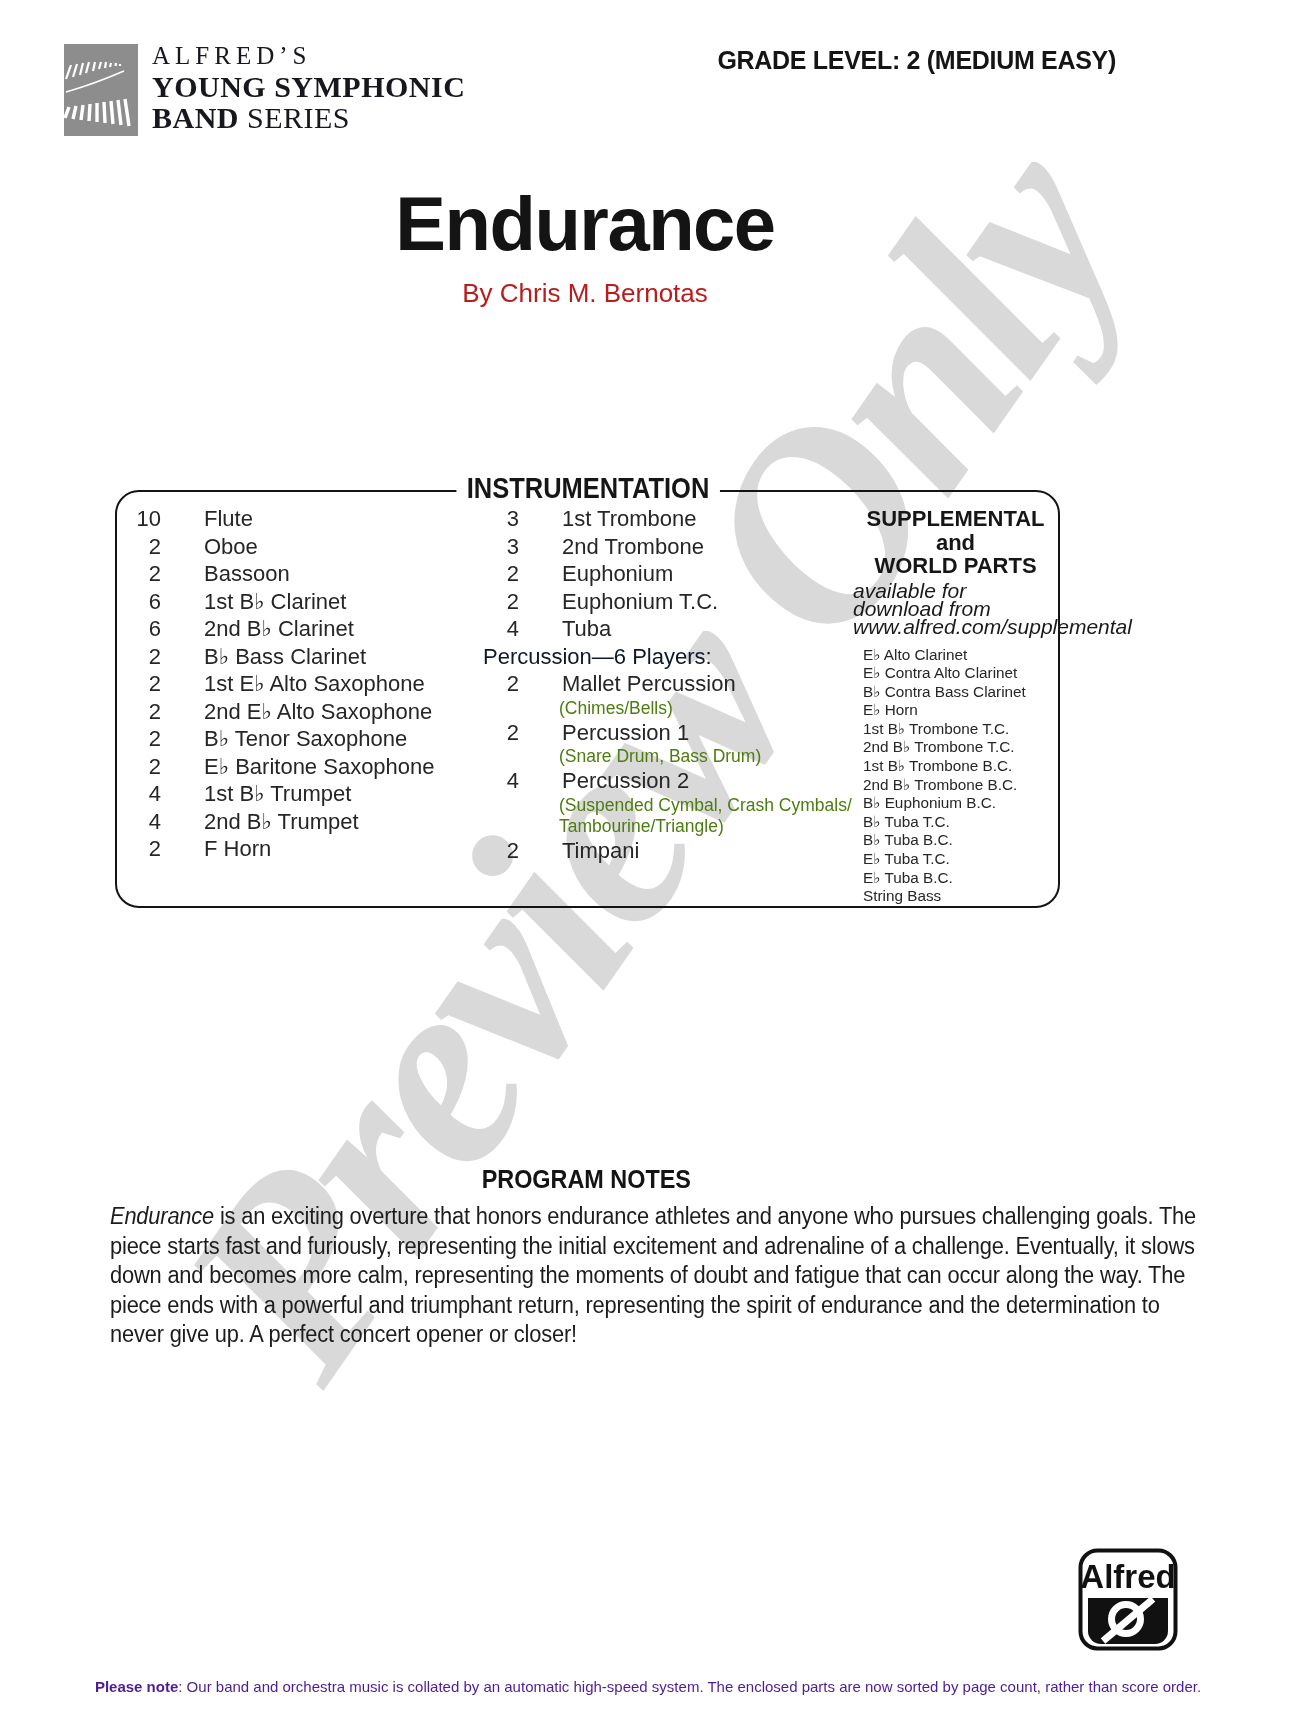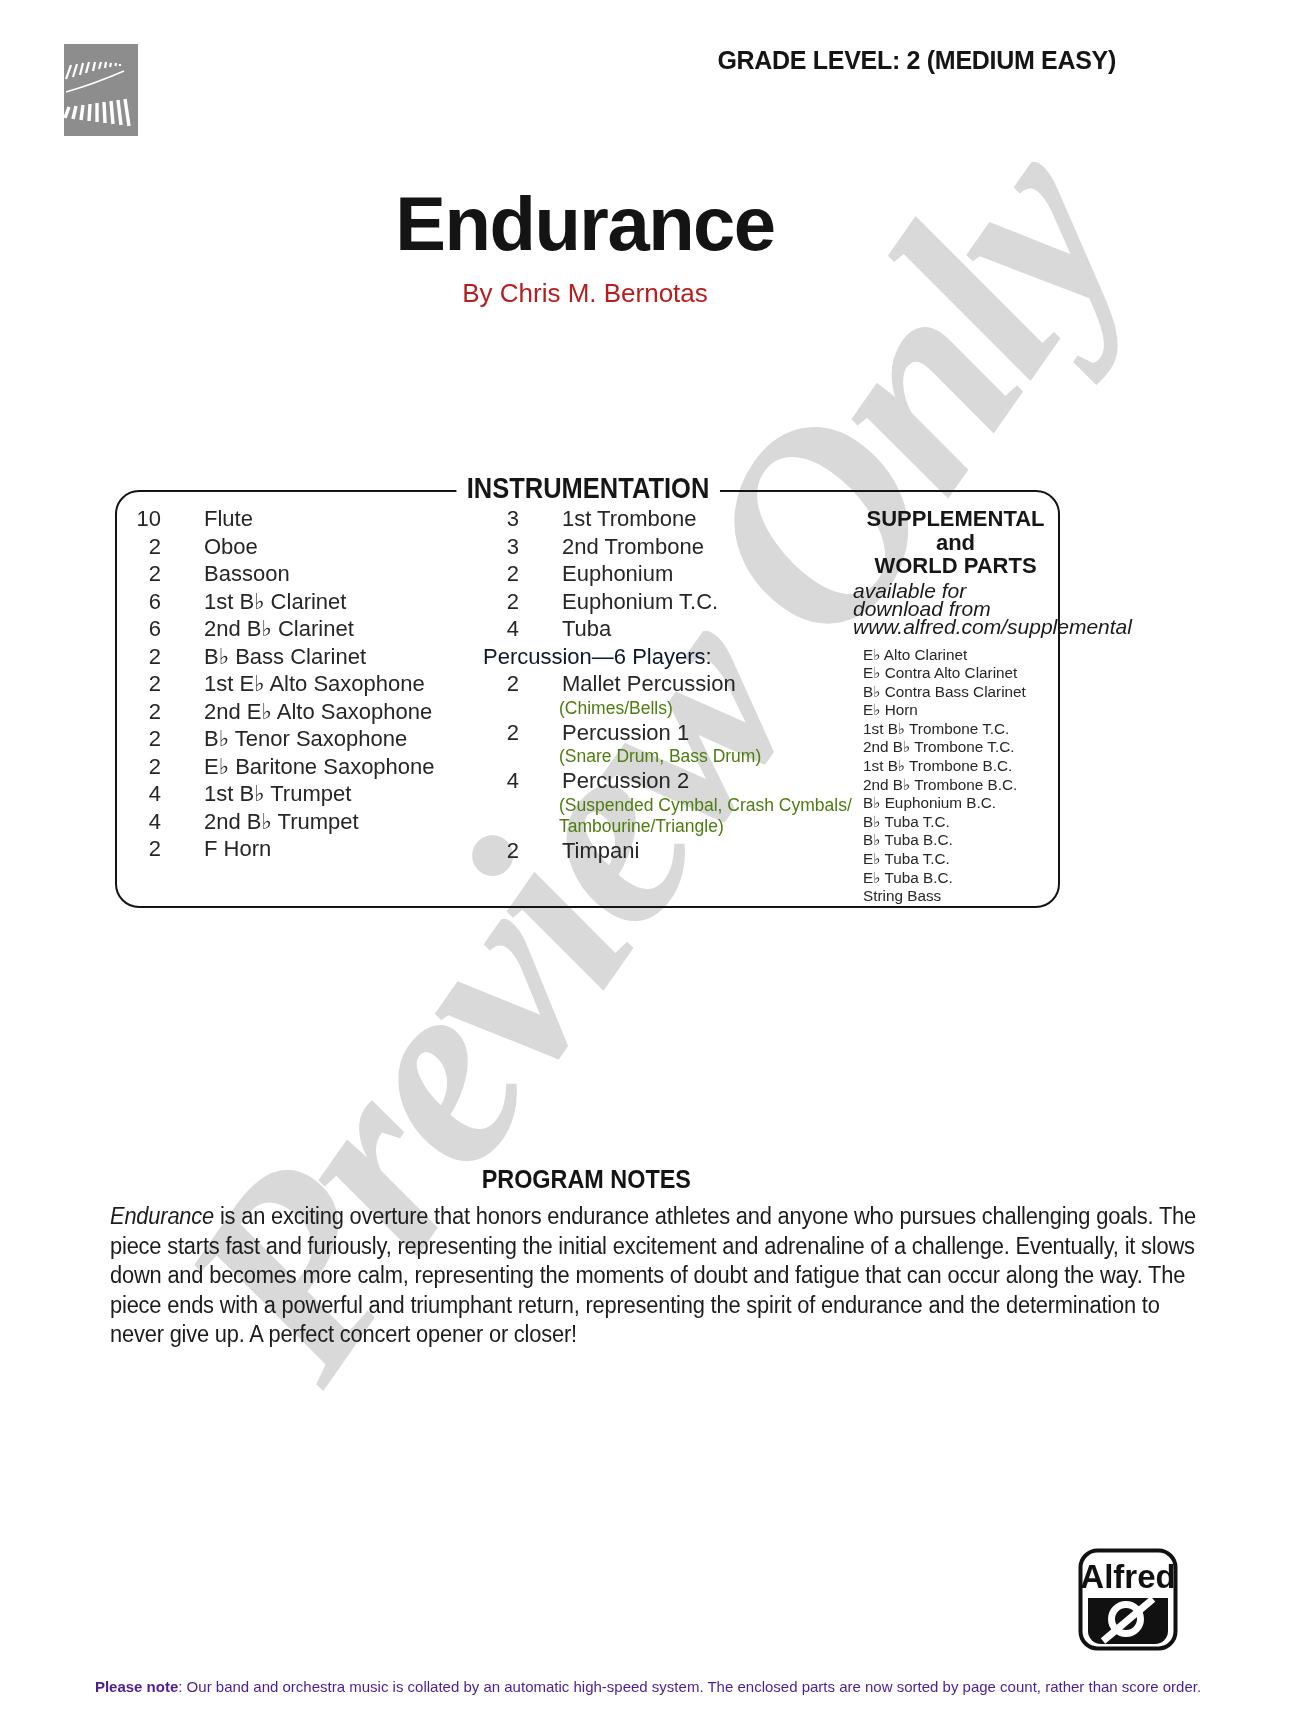--- a/index.html
+++ b/index.html
@@ -94,20 +94,25 @@
       <line x1="19" y1="61" x2="17" y2="76"></line>
         <line x1="26" y1="60" x2="25" y2="77"></line>
       <line x1="33" y1="59" x2="33" y2="78"></line>
         <line x1="40" y1="58" x2="41" y2="79"></line>
       <line x1="47" y1="57" x2="49" y2="80"></line>
         <line x1="54" y1="56" x2="57" y2="81"></line>
       <line x1="61" y1="55" x2="65" y2="82"></line>
     </g>
   </svg>
 
+  <div class="series">
+    <div class="l1">ALFRED’S</div>
+    <div class="l2">YOUNG SYMPHONIC</div>
+    <div class="l3"><b>BAND</b><span> SERIES</span></div>
+  </div>
 
   <div class="grade">GRADE LEVEL: 2 (MEDIUM EASY)</div>
 
   <div class="title">Endurance</div>
   <div class="byline">By Chris M. Bernotas</div>
 
   <div class="inst-box">
     <div class="inst-legend">
       <span class="cond">INSTRUMENTATION</span>
     </div>

